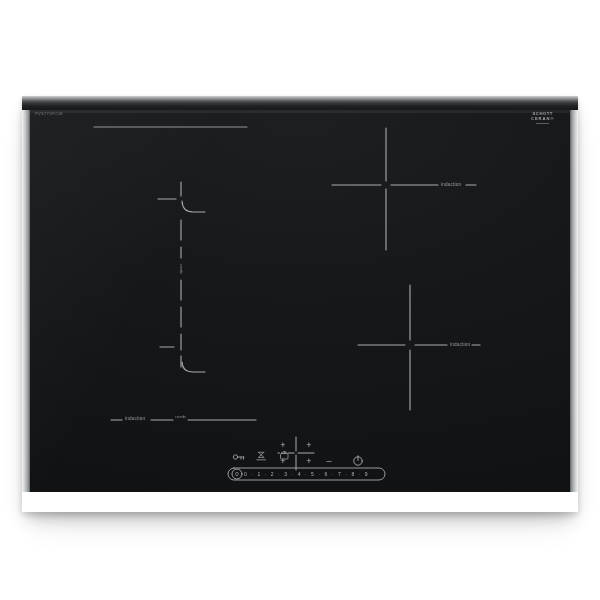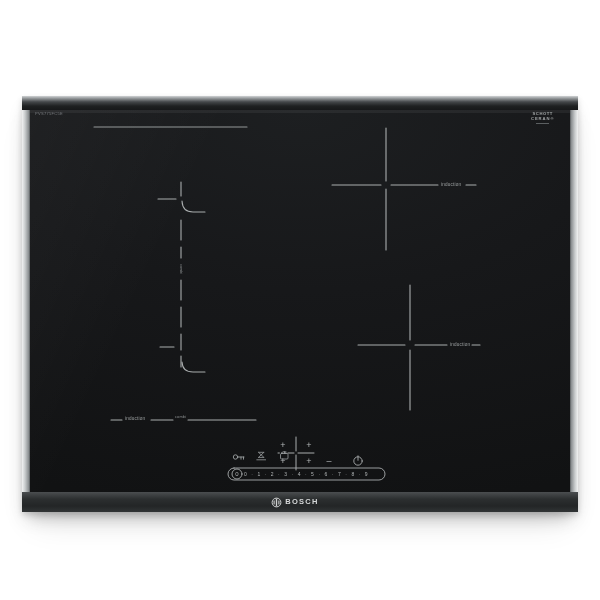--- a/index.html
+++ b/index.html
@@ -145,25 +145,15 @@
         <span class="minus" style="left:299px;top:351px;">–</span>
 
         <span class="slider-off">0</span>
         <span class="slider-nums">0 · 1 · 2 · 3 · 4 · 5 · 6 · 7 · 8 · 9</span>
 
       </div>
 
       <div class="side-trim right"></div>
     </div>
 
-    <div class="front-edge">
-      <div class="bosch-logo">
-        <svg width="11" height="11" viewBox="0 0 11 11" fill="none" stroke="#cfd1d2" stroke-width="1">
-          <circle cx="5.5" cy="5.5" r="4.4"></circle>
-          <path d="M5.5,1.6 V9.4" stroke-width="1.4"></path>
-          <path d="M3.1,3.6 V7.4 M7.9,3.6 V7.4" stroke-width="1.1"></path>
-        </svg>
-        <span class="word">BOSCH</span>
-      </div>
-    </div>
 
   </div>
 </div>
 
 </body></html>

